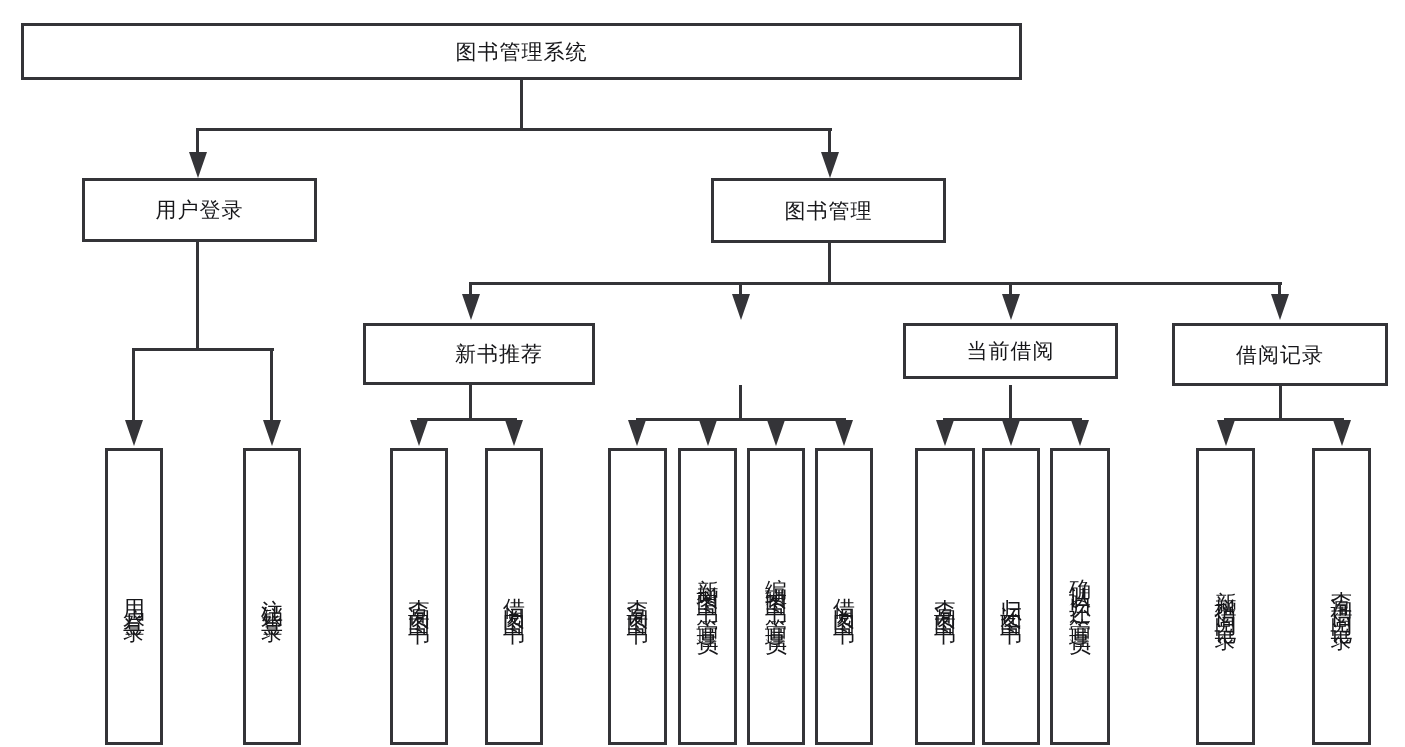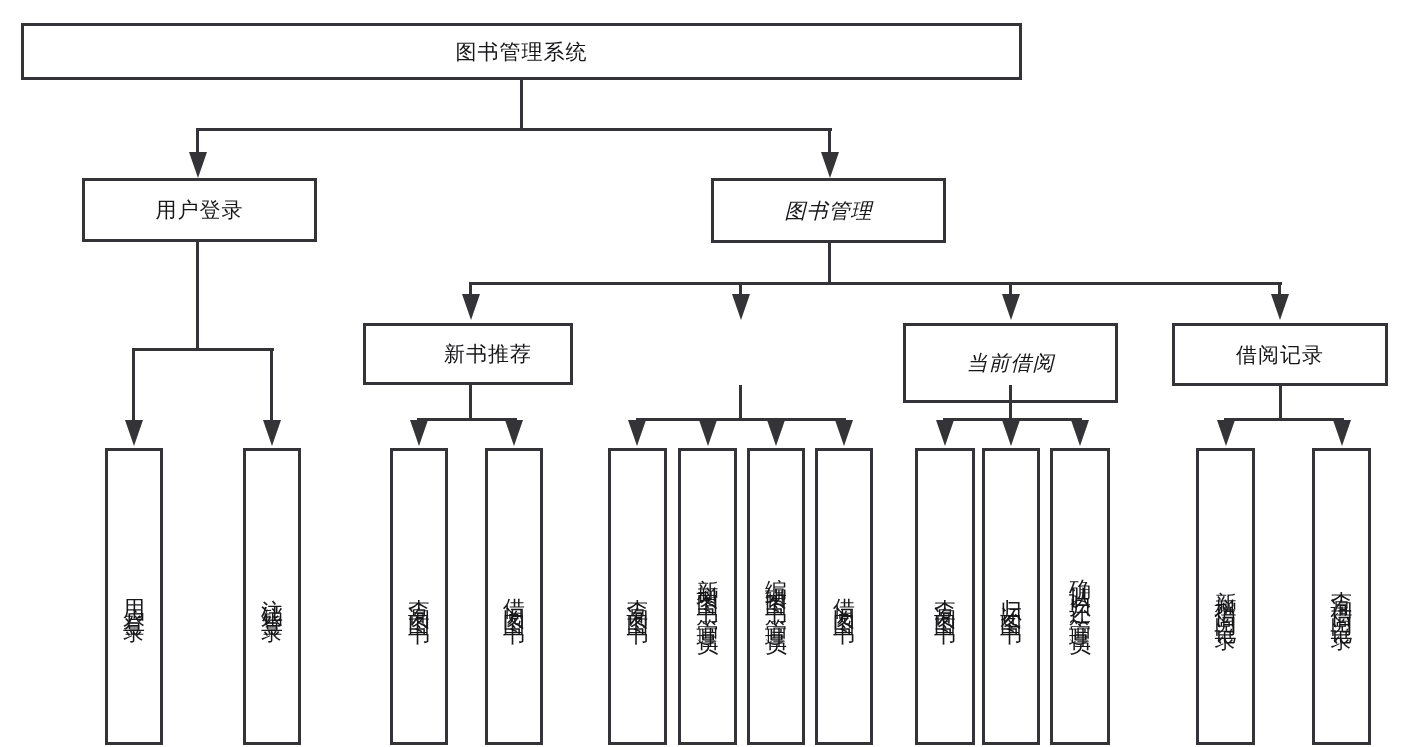--- a/index.html
+++ b/index.html
@@ -75,42 +75,42 @@
   <div class="box" style="left:21px;top:13px;width:1001px;height:57px;">图书管理系统</div>
 
   <div class="vl" style="left:520px;top:70px;height:48px;"></div>
   <div class="hl" style="left:196px;top:118px;width:636px;"></div>
   <div class="vl" style="left:196px;top:121px;height:23px;"></div>
   <div class="vl" style="left:828px;top:121px;height:23px;"></div>
   <div class="ah" style="left:189px;top:142px;"></div>
   <div class="ah" style="left:821px;top:142px;"></div>
 
   <div class="box" style="left:82px;top:168px;width:235px;height:64px;">用户登录</div>
-  <div class="box" style="left:711px;top:168px;width:235px;height:65px;font-style:italic;">图书管理</div>
+  <div class="box" style="left:711px;top:168px;width:235px;height:65px;">图书管理</div>
 
   <div class="vl" style="left:196px;top:232px;height:106px;"></div>
   <div class="hl" style="left:132px;top:338px;width:142px;"></div>
   <div class="vl" style="left:132px;top:341px;height:71px;"></div>
   <div class="vl" style="left:270px;top:341px;height:71px;"></div>
   <div class="ah" style="left:125px;top:410px;"></div>
   <div class="ah" style="left:263px;top:410px;"></div>
 
   <div class="vl" style="left:828px;top:233px;height:39px;"></div>
   <div class="hl" style="left:469px;top:272px;width:813px;"></div>
   <div class="vl" style="left:469px;top:275px;height:9px;"></div>
   <div class="vl" style="left:739px;top:275px;height:9px;"></div>
   <div class="vl" style="left:1009px;top:275px;height:9px;"></div>
   <div class="vl" style="left:1278px;top:275px;height:9px;"></div>
   <div class="ah" style="left:462px;top:284px;"></div>
   <div class="ah" style="left:732px;top:284px;"></div>
   <div class="ah" style="left:1002px;top:284px;"></div>
   <div class="ah" style="left:1271px;top:284px;"></div>
 
-  <div class="box" style="left:363px;top:313px;width:210px;height:62px;padding-left:40px;">新书推荐</div>
-  <div class="box" style="left:903px;top:313px;width:215px;height:80px;font-style:italic;">当前借阅</div>
+  <div class="box" style="left:363px;top:313px;width:232px;height:62px;padding-left:40px;">新书推荐</div>
+  <div class="box" style="left:903px;top:313px;width:215px;height:56px;">当前借阅</div>
   <div class="box" style="left:1172px;top:313px;width:216px;height:63px;">借阅记录</div>
 
   <div class="vl" style="left:469px;top:375px;height:33px;"></div>
   <div class="hl" style="left:417px;top:408px;width:100px;"></div>
   <div class="ah" style="left:410px;top:410px;"></div>
   <div class="ah" style="left:505px;top:410px;"></div>
 
   <div class="vl" style="left:739px;top:375px;height:33px;"></div>
   <div class="hl" style="left:636px;top:408px;width:210px;"></div>
   <div class="ah" style="left:628px;top:410px;"></div>

